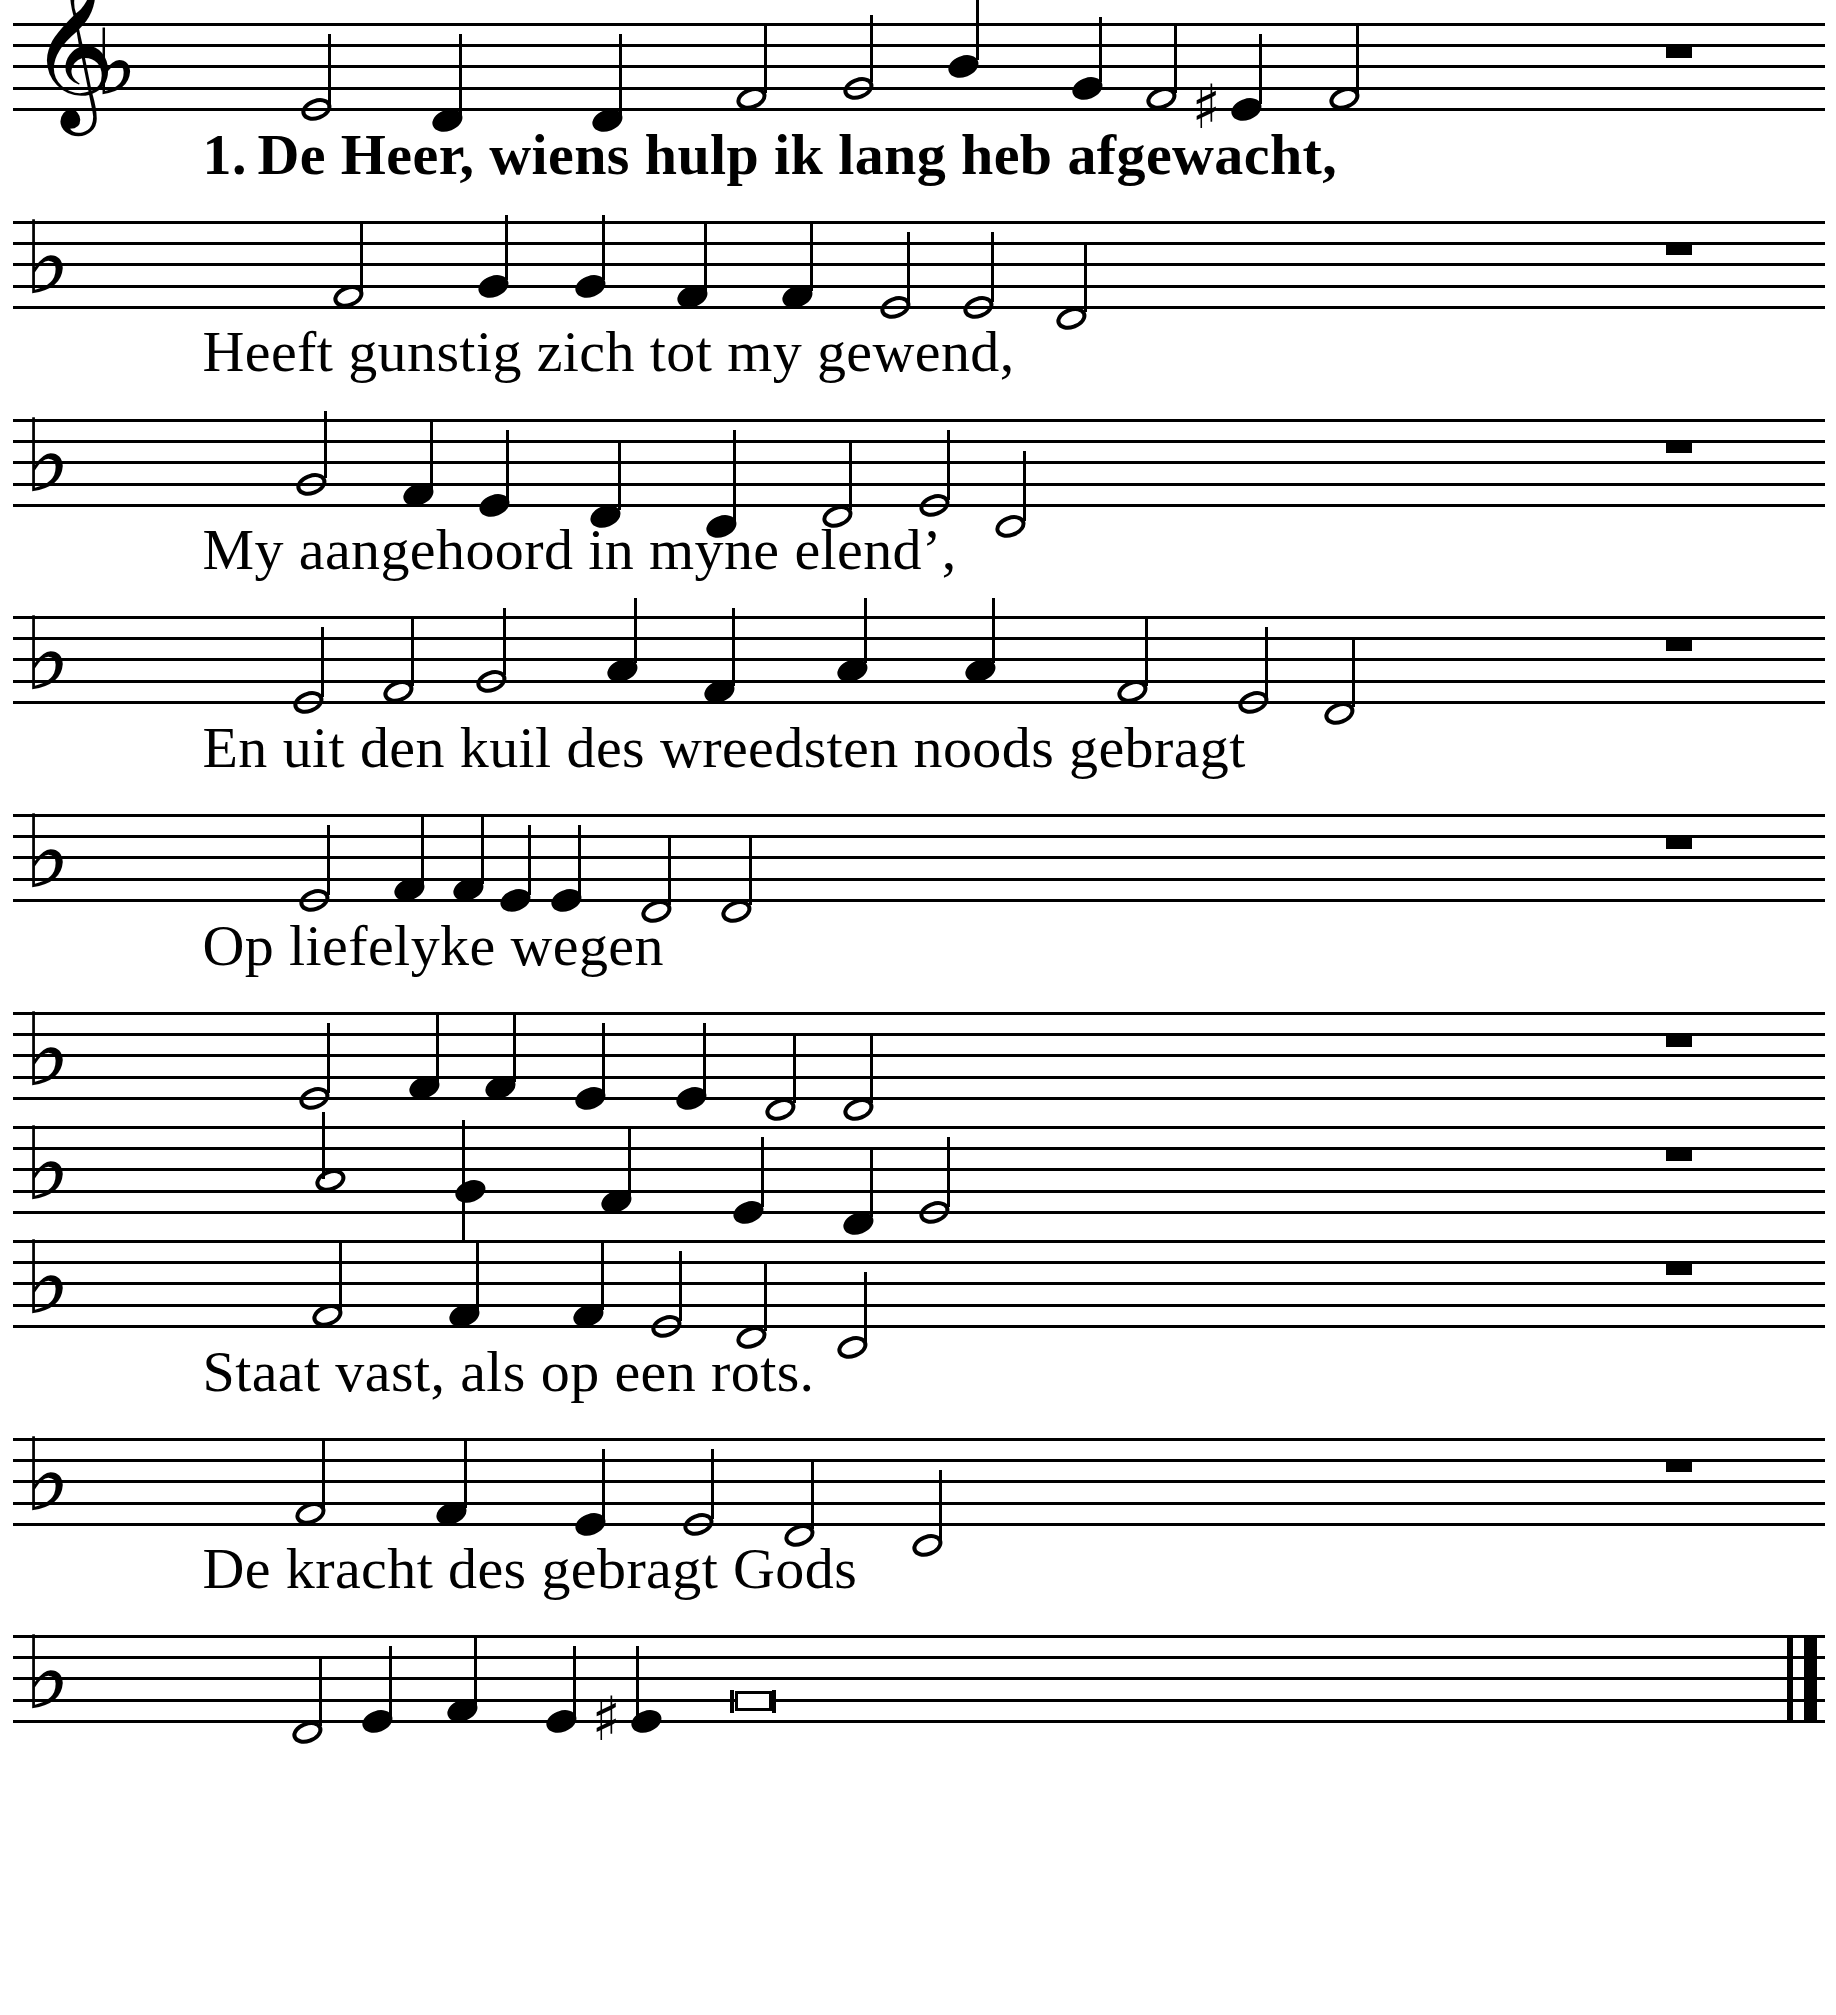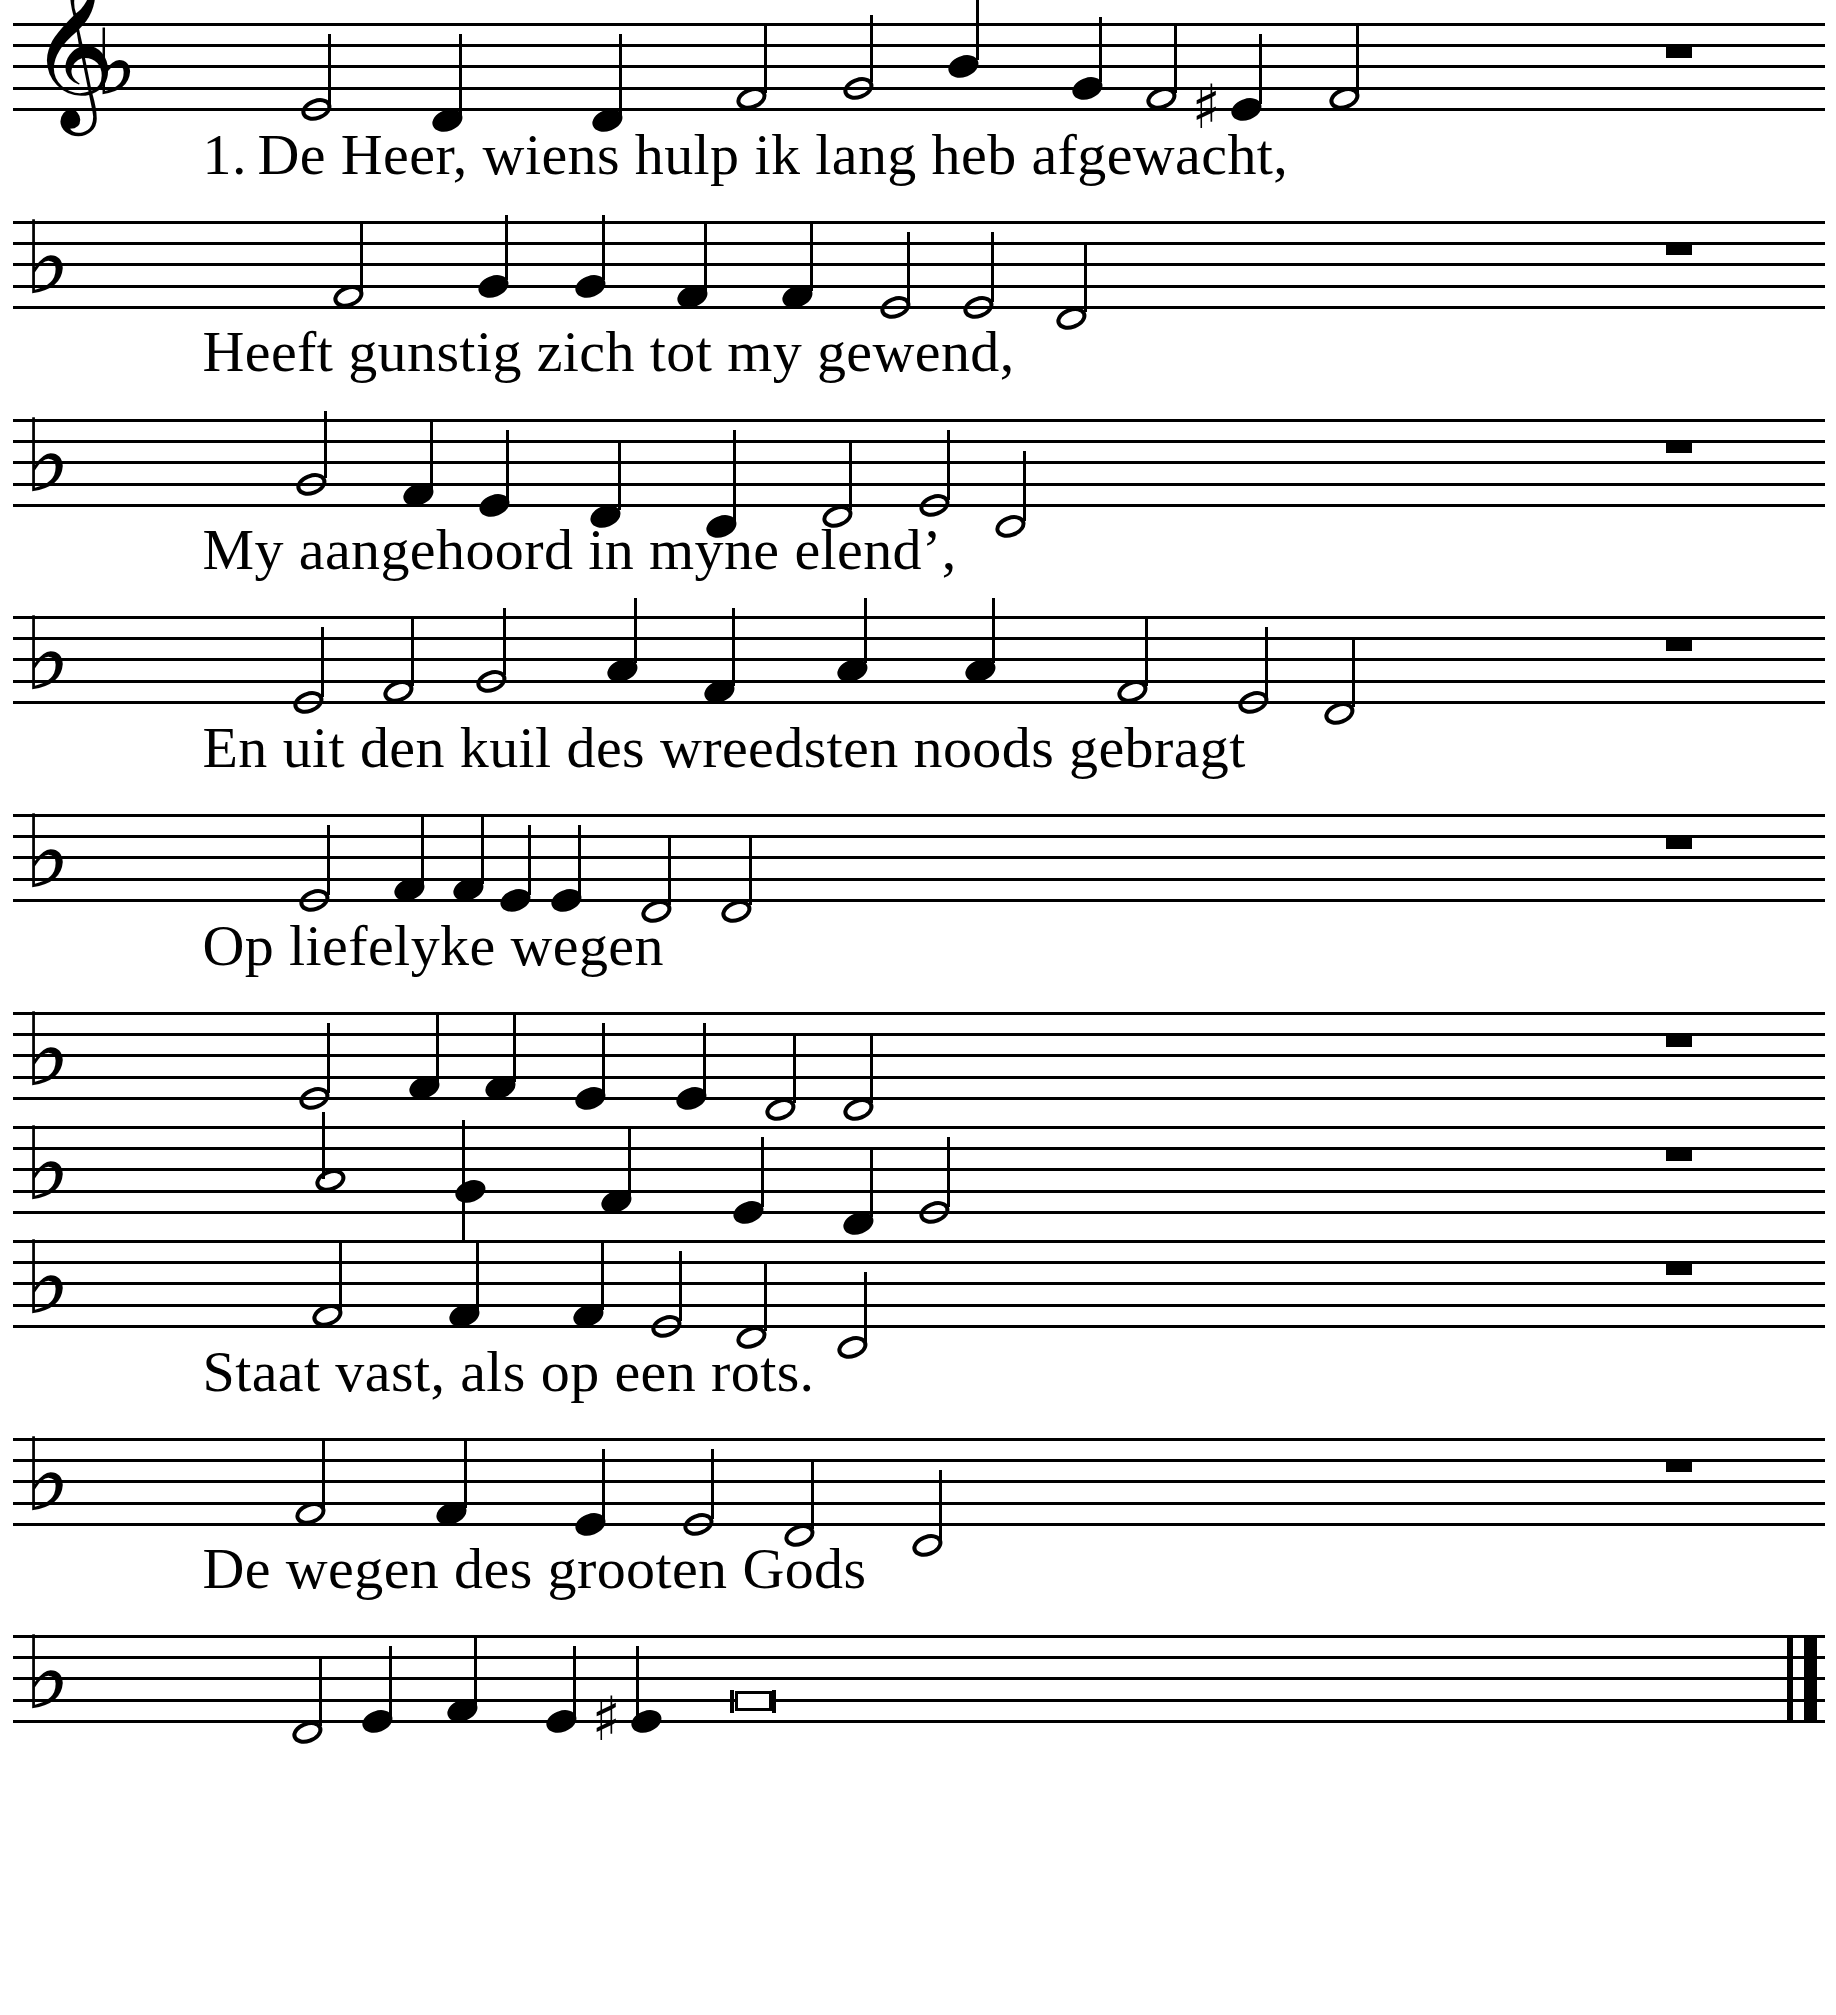--- a/index.html
+++ b/index.html
@@ -132,21 +132,21 @@
 
   .lyric {
     font-size: 58px;
     line-height: 1.05;
     padding-left: 190px;
     margin-top: 10.7px;
     margin-bottom: 12.2px;
     white-space: nowrap;
     letter-spacing: 0.4px;
   }
-  .lyric.first { padding-left: 190px; }
+  .lyric.first { padding-left: 190px; font-weight: bold; }
   .verse-num {
     margin-right: 10.7px;
   }
 </style>
 </head>
 <body>
 
 <div class="sheet">
 
   <div class="system">
@@ -540,21 +540,21 @@
       <div class="note">
         <div class="head open" style="left:771px; top:110px;"></div>
         <div class="stem" style="left:798px; top:44px; height:70px;"></div>
       </div>
       <div class="note">
         <div class="head open" style="left:899px; top:120px;"></div>
         <div class="stem" style="left:926px; top:55px; height:70px;"></div>
       </div>
       <div class="rest" style="left:1653px; top:47px;"></div>
     </div>
-    <div class="lyric">De wegen des grooten Gods</div>
+    <div class="lyric">De kracht des gebragt Gods</div>
   </div>
 
   <div class="system">
     <div class="staff">
       <div class="line l1"></div>
       <div class="line l2"></div>
       <div class="line l3"></div>
       <div class="line l4"></div>
       <div class="line l5"></div>
       <div class="clef-small">♭</div>

